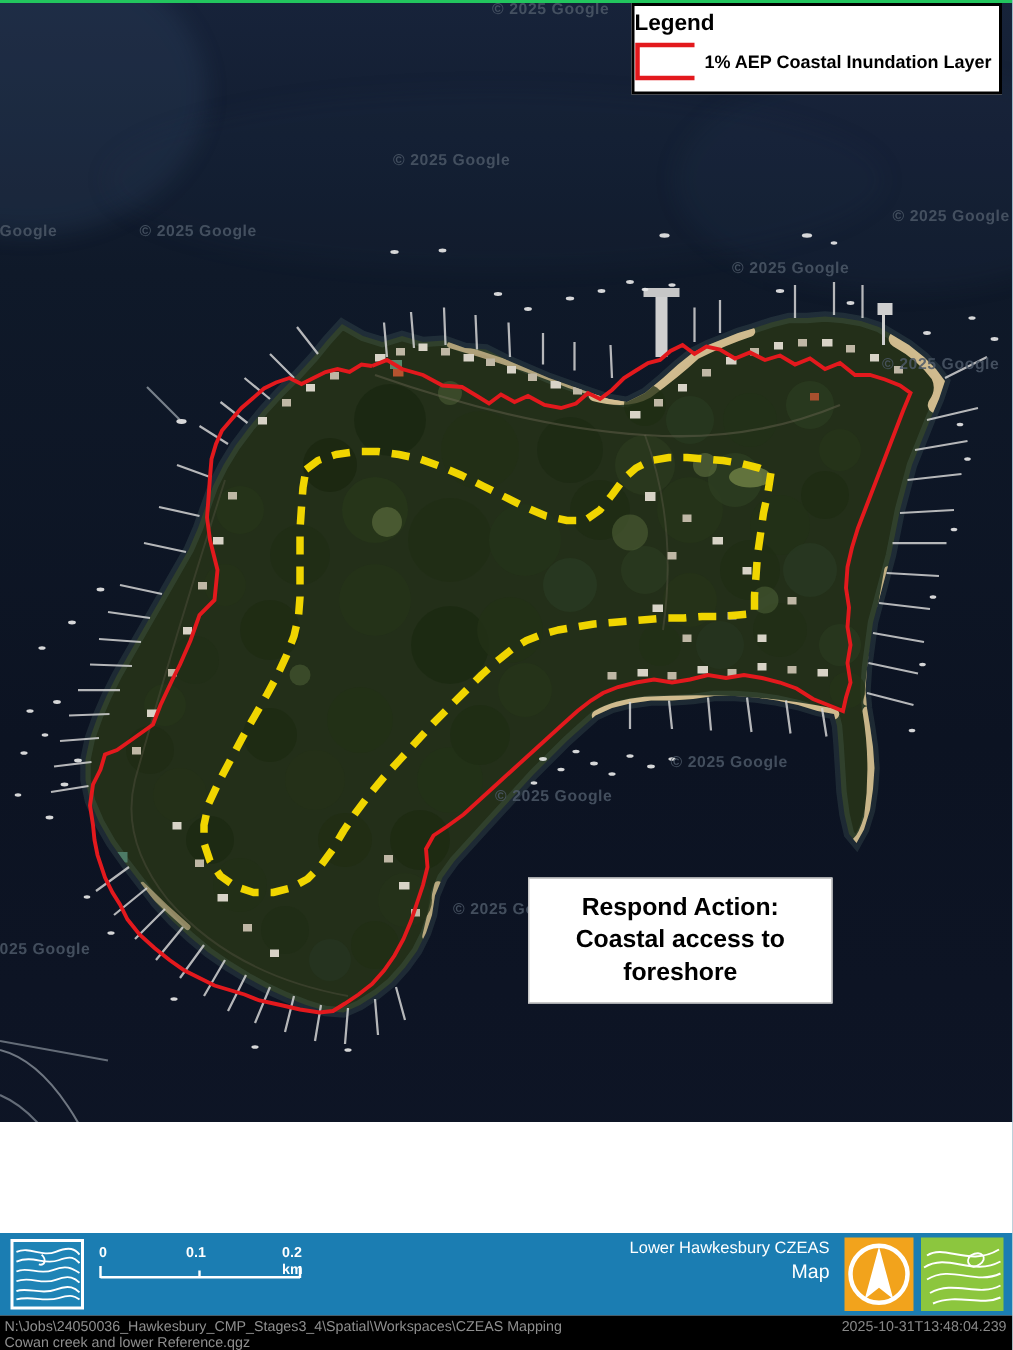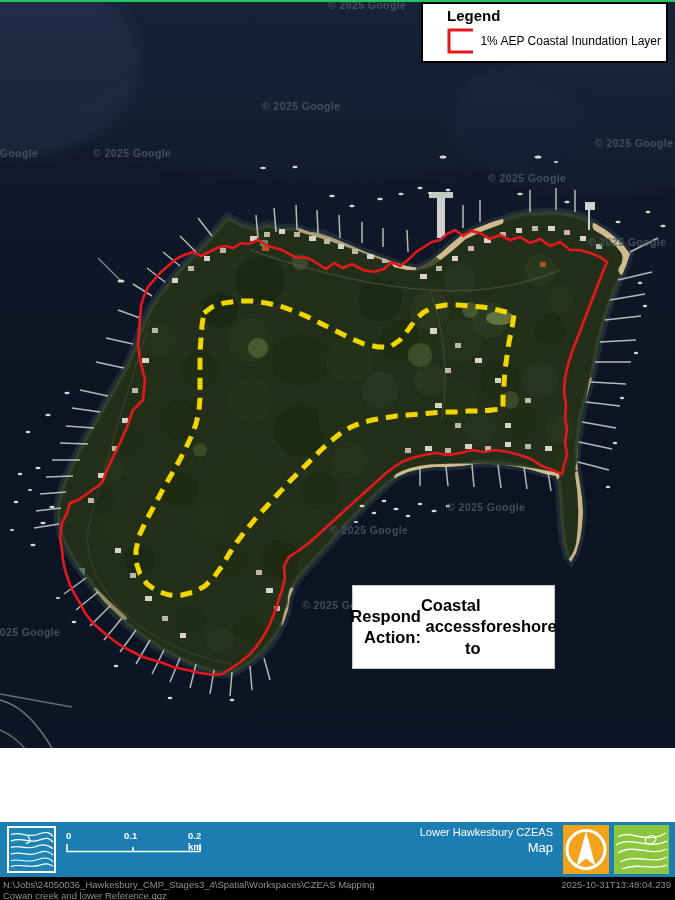--- a/index.html
+++ b/index.html
@@ -4,28 +4,28 @@
 <style>
   html,body{margin:0;padding:0;background:#ddd;}
   .page{position:relative;width:675px;height:900px;background:#fff;overflow:hidden;
         font-family:"Liberation Sans",sans-serif;}
   
   .map{position:absolute;left:0;top:0;width:675px;height:748px;background:#0369a1;
        border-top:2px solid #22c55e;box-sizing:border-box;overflow:hidden;}
   .map svg.base{position:absolute;left:0;top:-2px;}
   
   .legend{position:absolute;top:0px;left:421px;width:247px;box-sizing:border-box;
-          background:#fff;border:2px solid #000;padding:3px 5px 7px 24px;z-index:5;}
+          background:#fff;border:2px solid #000;padding:3px 5px 7px 0;z-index:5;}
   .legend-title{font-size:15px;font-weight:bold;color:#000;}
-  .legend-row{display:flex;align-items:center;gap:7px;margin-top:4px;}
+  .legend-row{display:flex;align-items:center;gap:7px;margin-top:4px;font-weight:bold;}
   .legend-label{font-size:12px;color:#000;white-space:nowrap;}
   
   .respond{position:absolute;left:352px;top:583px;width:201px;height:82px;background:#fff;
-           border:1px solid #c8c8c8;display:flex;flex-direction:row;align-items:center;
-           justify-content:center;text-align:right;font-weight:bold;font-size:16.5px;
+           border:1px solid #c8c8c8;display:flex;flex-direction:column;align-items:center;
+           justify-content:center;text-align:left;font-weight:bold;font-size:16.5px;
            line-height:1.28;color:#000;z-index:5;}
   
   .footer{position:absolute;left:0;top:822px;width:675px;height:55px;background:#1b7db2;}
   .logo-blue{position:absolute;left:7px;top:4px;width:49px;height:47px;background:#1e84b6;
              border:2px solid #fff;box-sizing:border-box;}
   .scalebar{position:absolute;left:62px;top:8px;width:150px;height:30px;color:#fff;}
   .scalebar .lbl{position:absolute;top:0;font-size:9.5px;font-weight:bold;}
   .scalebar .l0{left:4px;} .scalebar .l1{left:62px;} .scalebar .l2{left:126px;}
   .scalebar svg{position:absolute;left:0;top:13px;}
   .f-title{position:absolute;right:122px;top:3px;text-align:right;color:#fff;}

